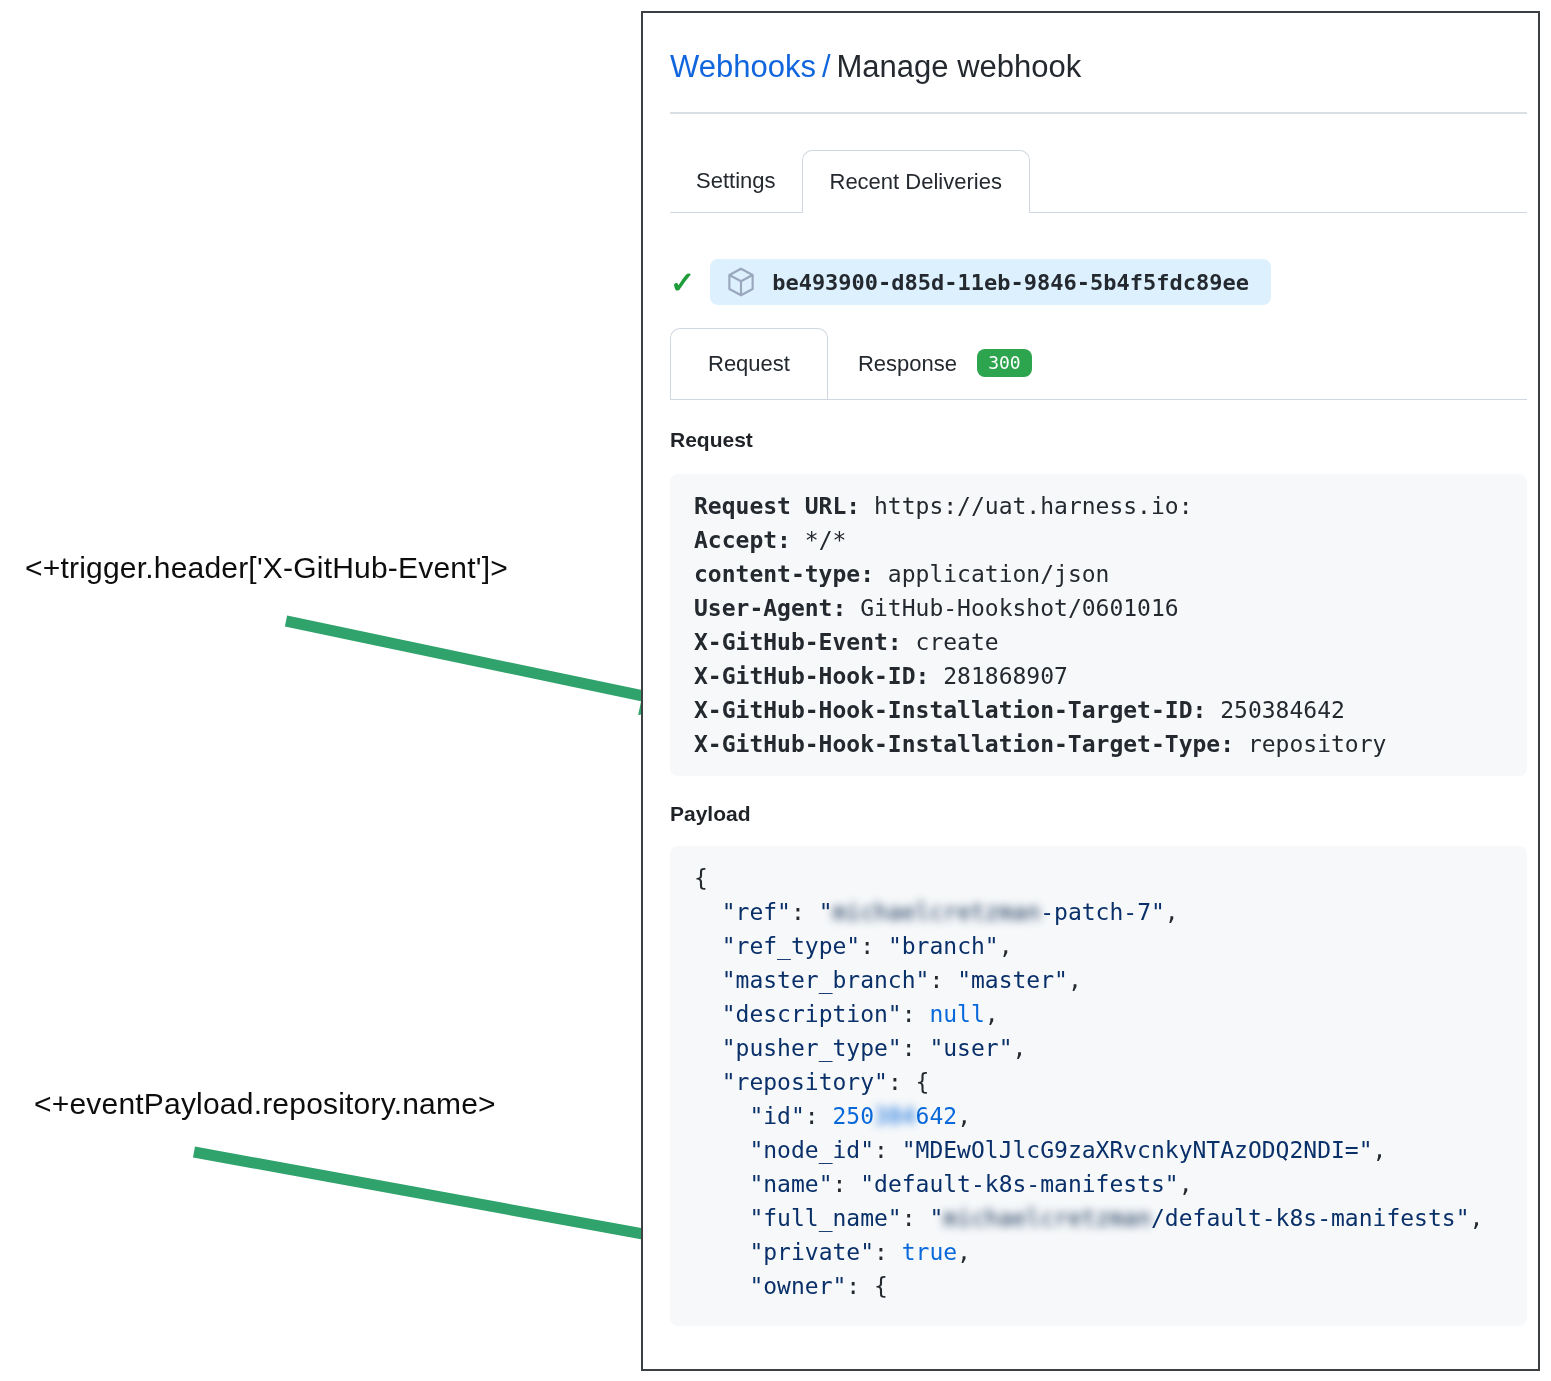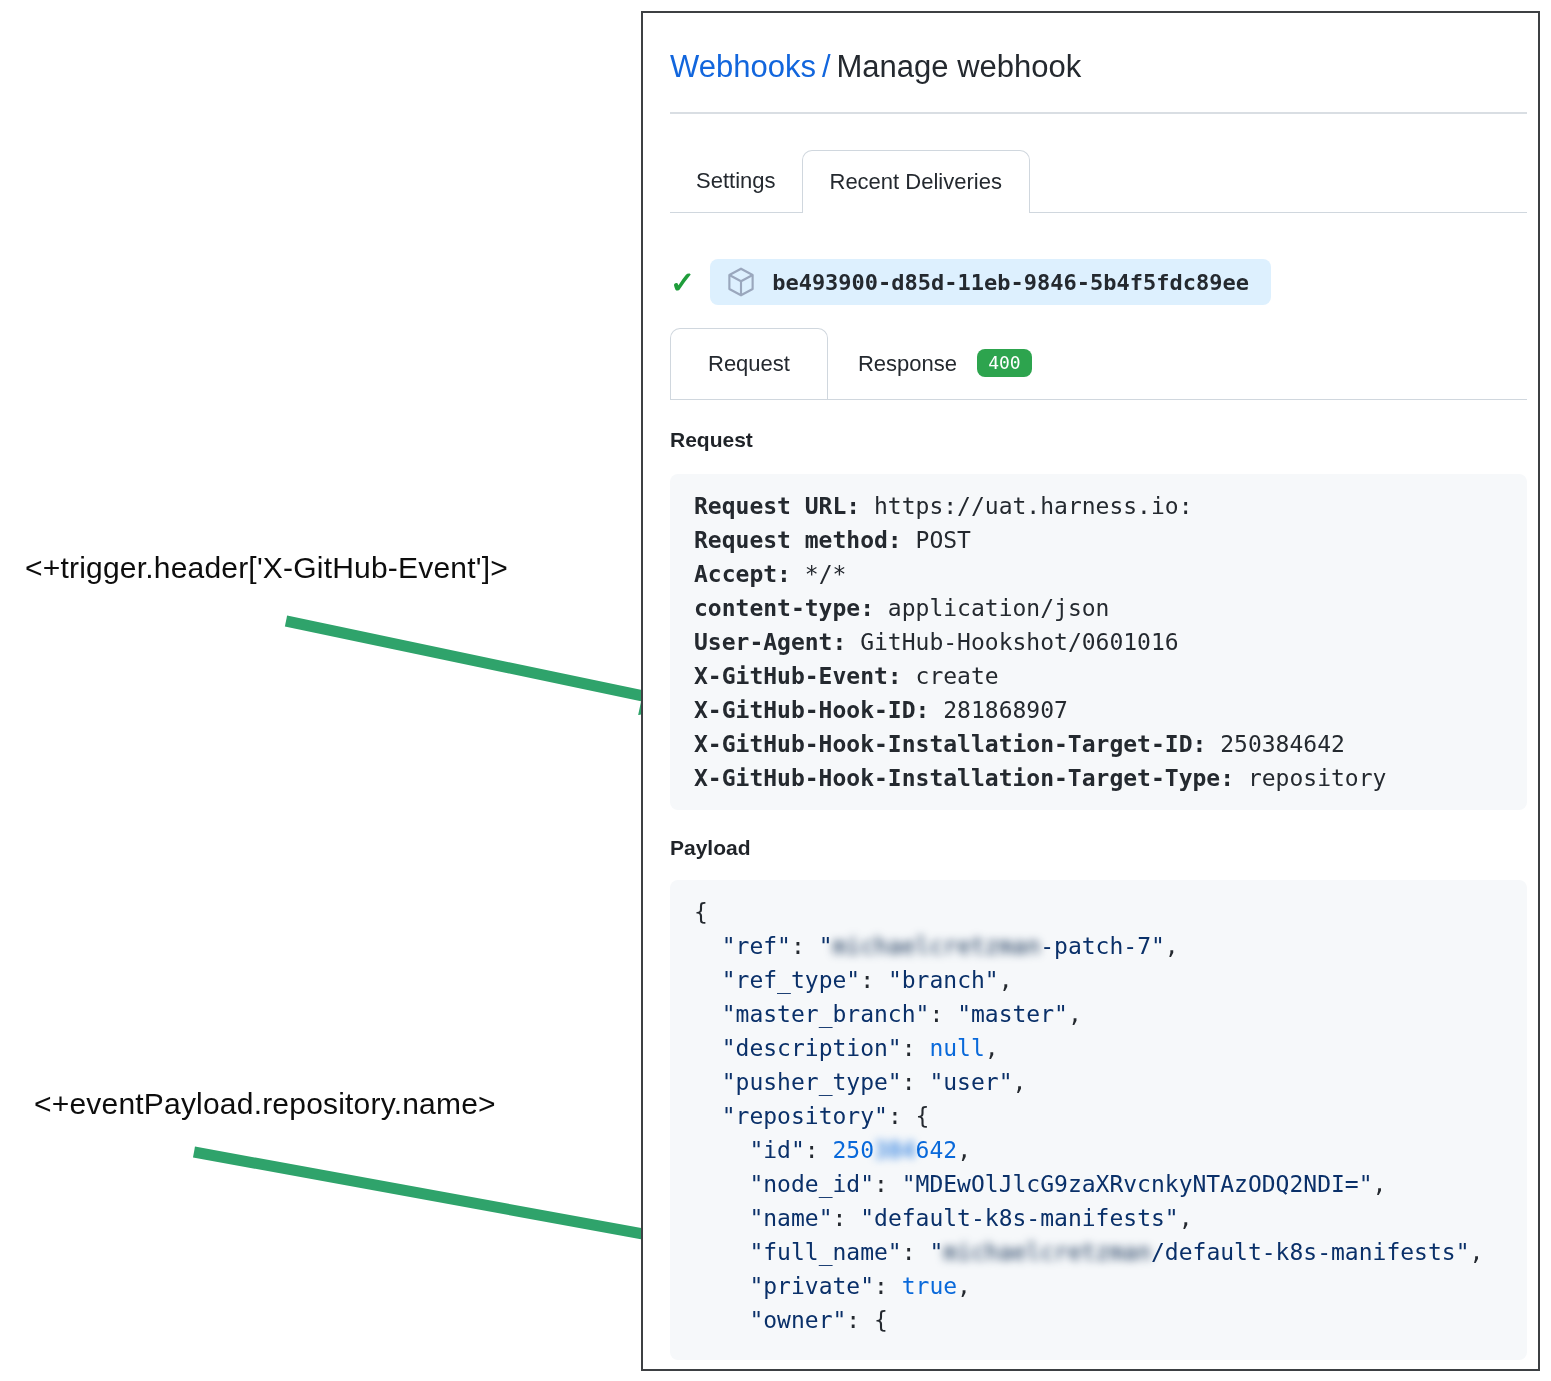--- a/index.html
+++ b/index.html
@@ -115,29 +115,28 @@
         <path d="M8 7.6 V15.1"></path>
       </svg>
       <span class="delivery-id">be493900-d85d-11eb-9846-5b4f5fdc89ee</span>
     </div>
   </div>
 
   <div class="tabnav tabnav2">
     <div class="tab tab2 active">Request</div>
     <div class="tab tab2 plain">
       <span>Response</span>
-      <span class="status-badge">400</span>
+      <span class="status-badge">300</span>
     </div>
   </div>
 
   <div class="section-title">Request</div>
   <div class="code-box">
     <div>
         <div class="code-line"><span class="hl-key">Request URL:</span><span class="tok-pln"> https://uat.harness.io:</span></div>
-        <div class="code-line"><span class="hl-key">Request method:</span><span class="tok-pln"> POST</span></div>
         <div class="code-line"><span class="hl-key">Accept:</span><span class="tok-pln"> */*</span></div>
         <div class="code-line"><span class="hl-key">content-type:</span><span class="tok-pln"> application/json</span></div>
         <div class="code-line"><span class="hl-key">User-Agent:</span><span class="tok-pln"> GitHub-Hookshot/0601016</span></div>
         <div class="code-line"><span class="hl-key">X-GitHub-Event:</span><span class="tok-pln"> create</span></div>
         <div class="code-line"><span class="hl-key">X-GitHub-Hook-ID:</span><span class="tok-pln"> 281868907</span></div>
         <div class="code-line"><span class="hl-key">X-GitHub-Hook-Installation-Target-ID:</span><span class="tok-pln"> 250384642</span></div>
         <div class="code-line"><span class="hl-key">X-GitHub-Hook-Installation-Target-Type:</span><span class="tok-pln"> repository</span></div>
       </div>
   </div>
 

